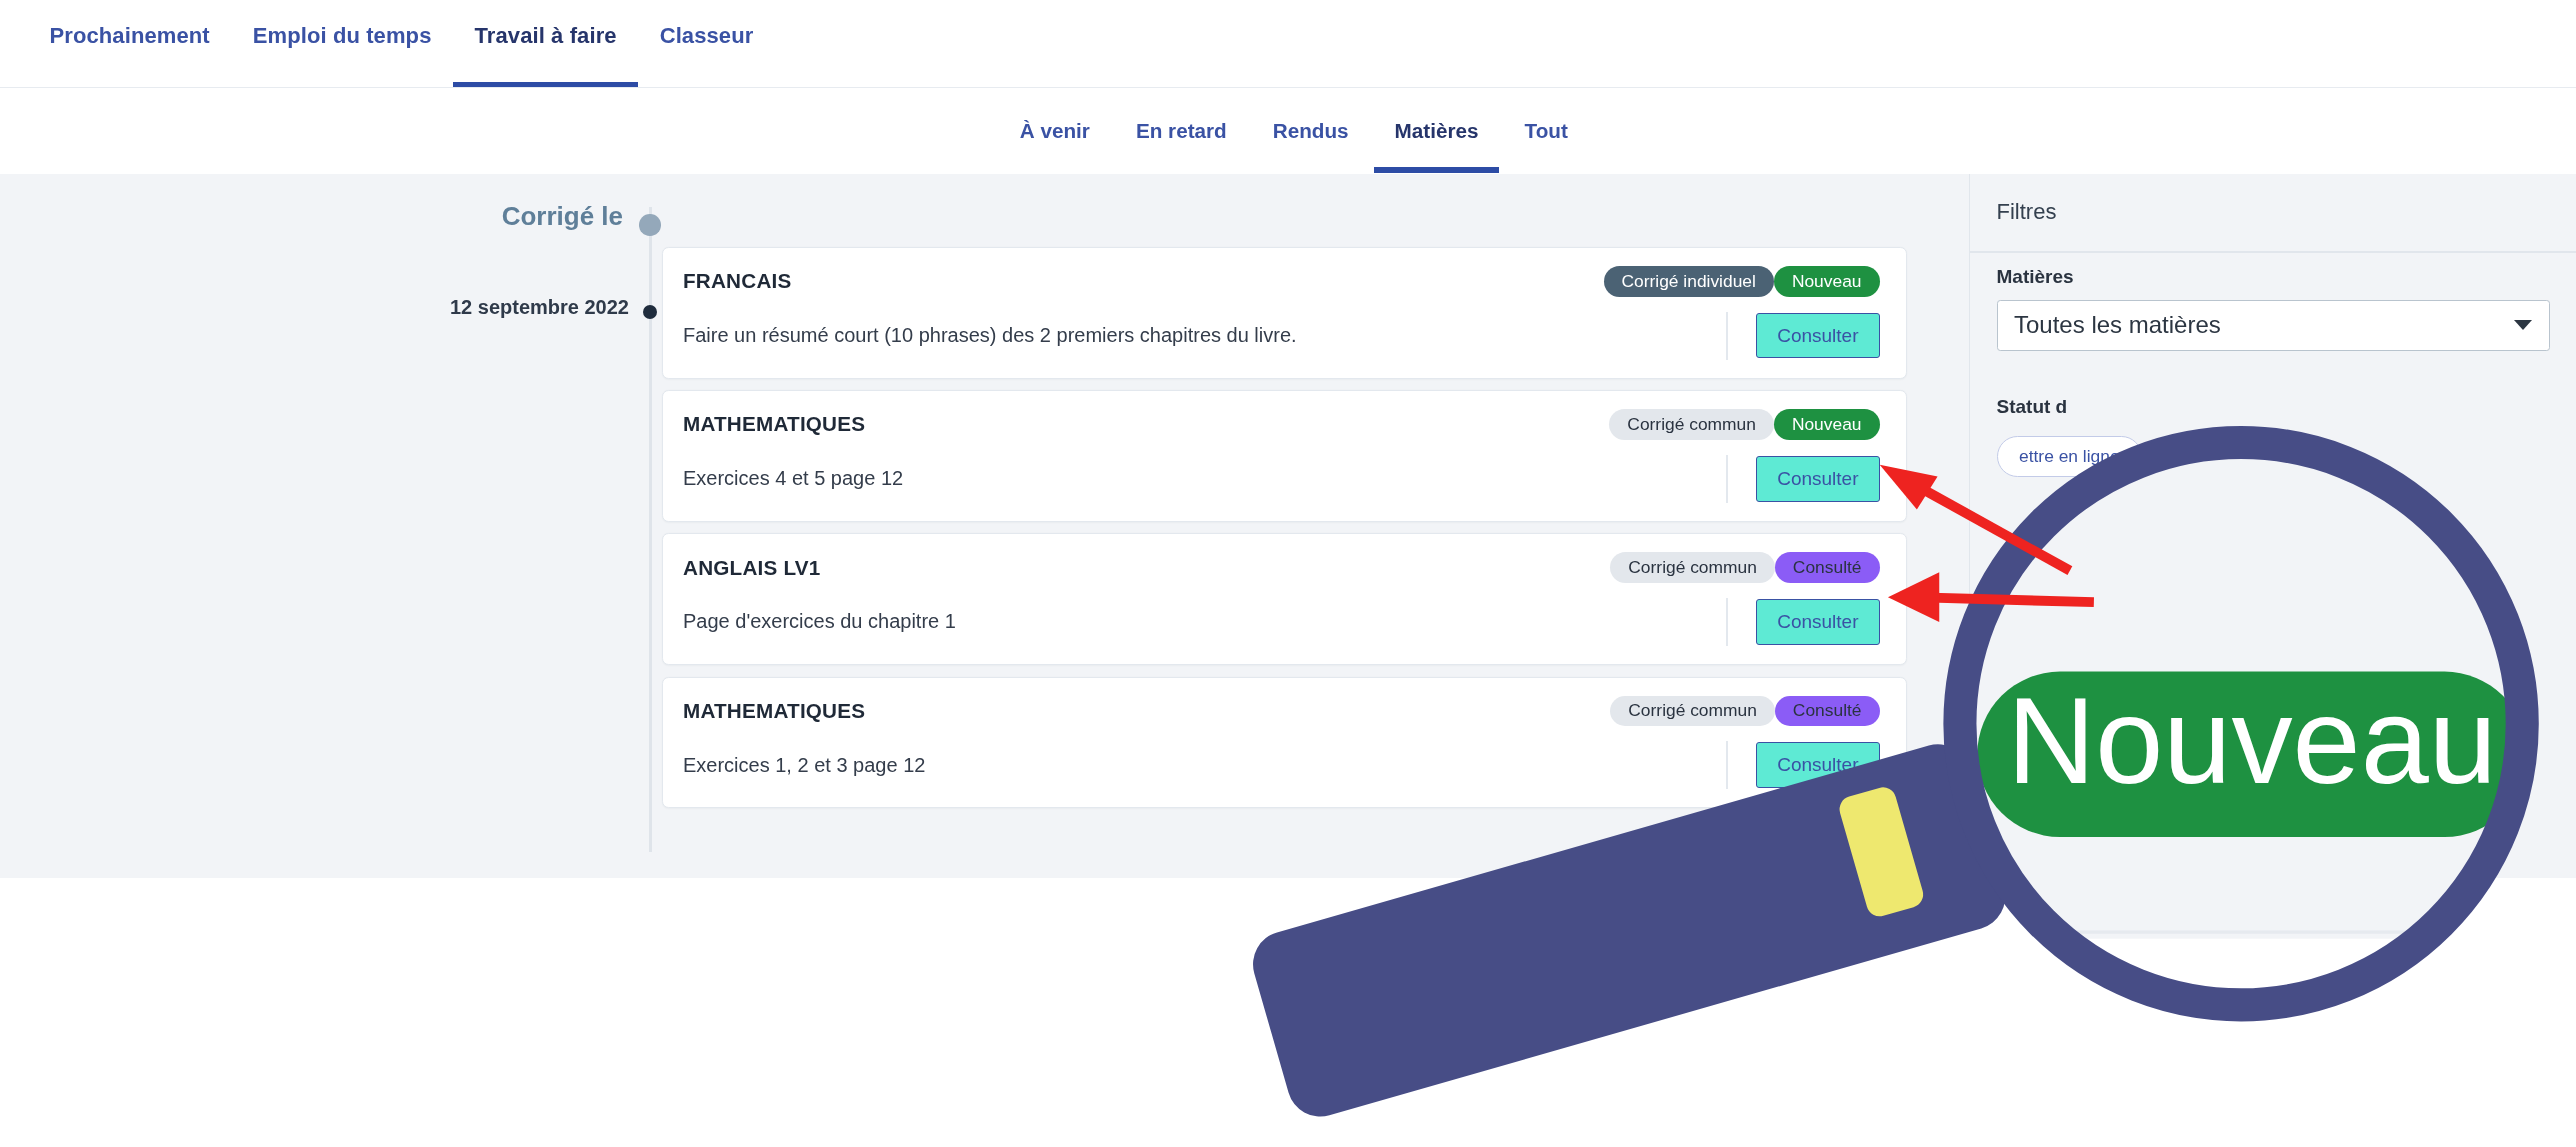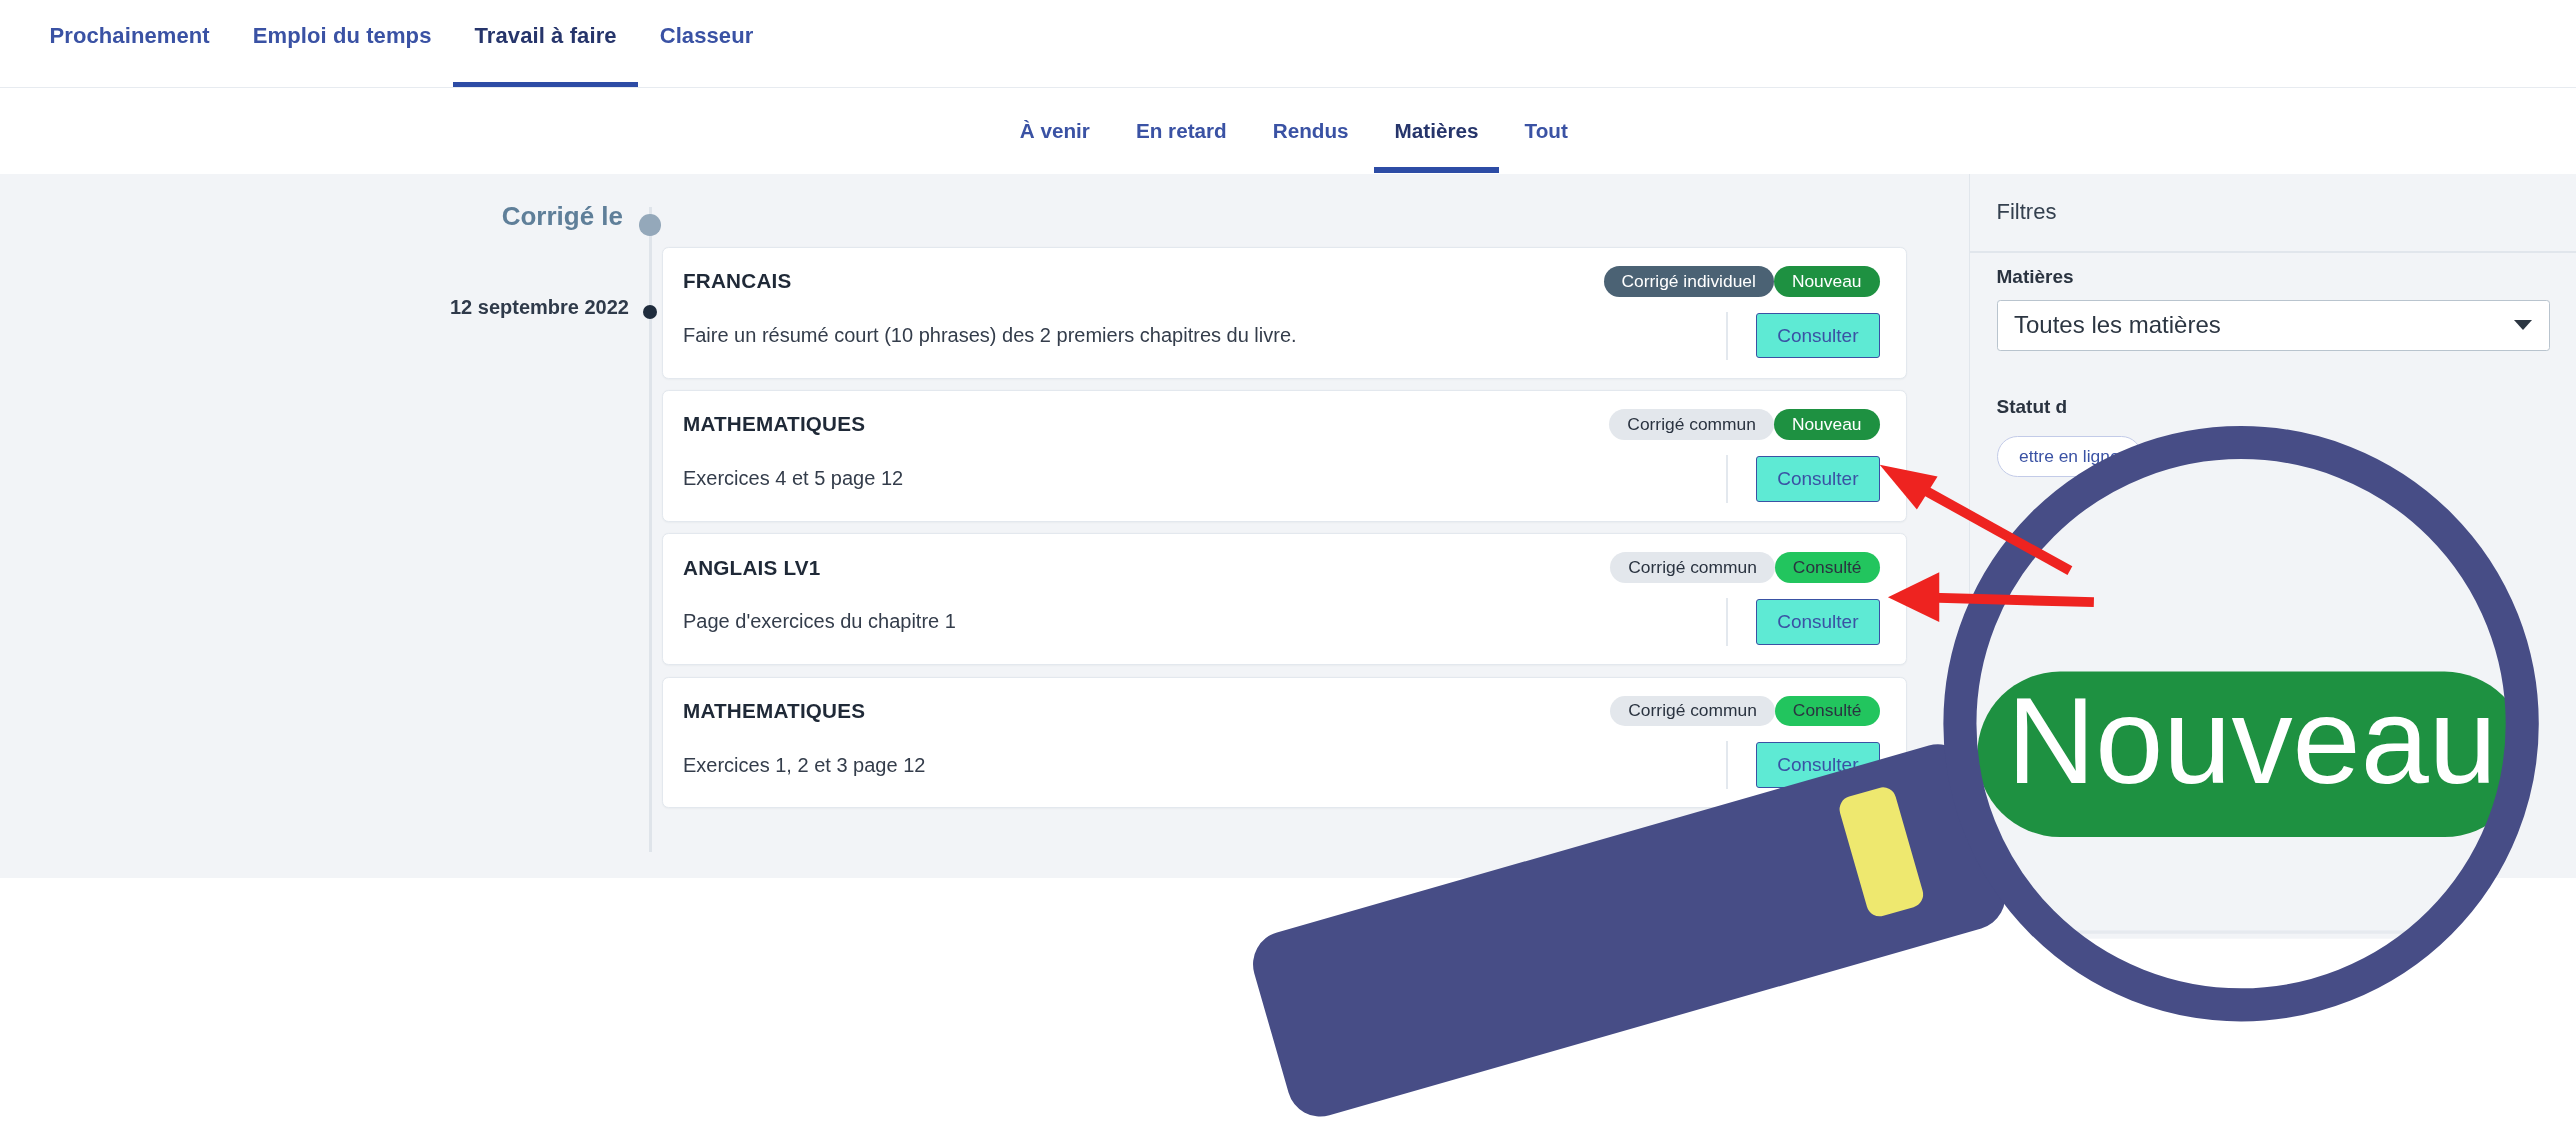--- a/index.html
+++ b/index.html
@@ -204,21 +204,21 @@
   }
   .badge-commun {
     background: #e3e7ec;
     color: #2a3340;
   }
   .badge-new {
     background: #1e9141;
     color: #ffffff;
   }
   .badge-consulted {
-    background: #22c55e;
+    background: #8b5cf6;
     color: #2a3340;
   }
   .hw-bottom {
     display: flex;
     align-items: center;
     padding: 5px 26.5px 18px 20px;
   }
   .hw-desc {
     flex: 1;
     font-size: 20px;

